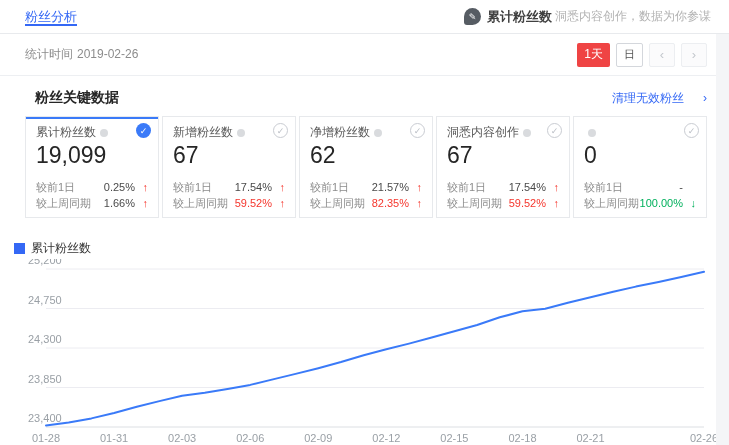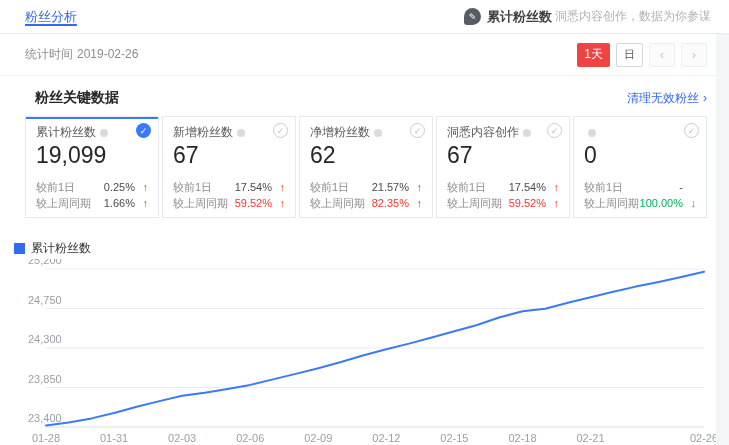--- a/index.html
+++ b/index.html
@@ -28,21 +28,21 @@
   .controls { margin-left:auto; display:flex; gap:6px; }
   .btn { height:24px; min-width:26px; font-size:12px; display:flex; align-items:center; justify-content:center;
     border-radius:2px; cursor:pointer; padding:0 7px; }
   .btn-primary { background:#ef4444; color:#fff; }
   .btn-outline { border:1px solid #d4d7dc; background:#fff; color:#555; font-size:11px; }
   .btn-nav { border:1px solid #eceef1; background:#fbfbfc; color:#c3c7cd; font-size:13px; }
 
   
   .section-head { display:flex; align-items:center; padding:12px 22px 6px 35px; height:38px; }
   .section-title { font-size:14px; font-weight:700; color:#262626; }
-  .section-action { margin-left:auto; font-size:12px; color:#3468f5; cursor:pointer; display:flex; align-items:center; gap:4px; }
+  .section-action { margin-left:auto; font-size:12px; color:#3468f5; cursor:pointer; display:flex; align-items:center; gap:19px; }
 
   
   .cards { display:flex; gap:3px; padding:2px 22px 12px 25px; }
   .card { flex:1; border:1px solid #e7e9ec; background:#fff; position:relative; height:102px;
     padding:8px 10px 6px 10px; display:flex; flex-direction:column; cursor:pointer; overflow:hidden; }
   .card.selected::before { content:""; position:absolute; top:-1px; left:-1px; right:-1px; height:3px; background:#3a7af8; }
   .badge { position:absolute; top:6px; right:7px; width:15px; height:15px; border-radius:50%; font-size:9px;
     display:flex; align-items:center; justify-content:center; }
   .badge.checked { background:#3a7af8; color:#fff; }
   .badge.unchecked { border:1px solid #c9ccd2; color:#b9bdc4; background:#fff; }

